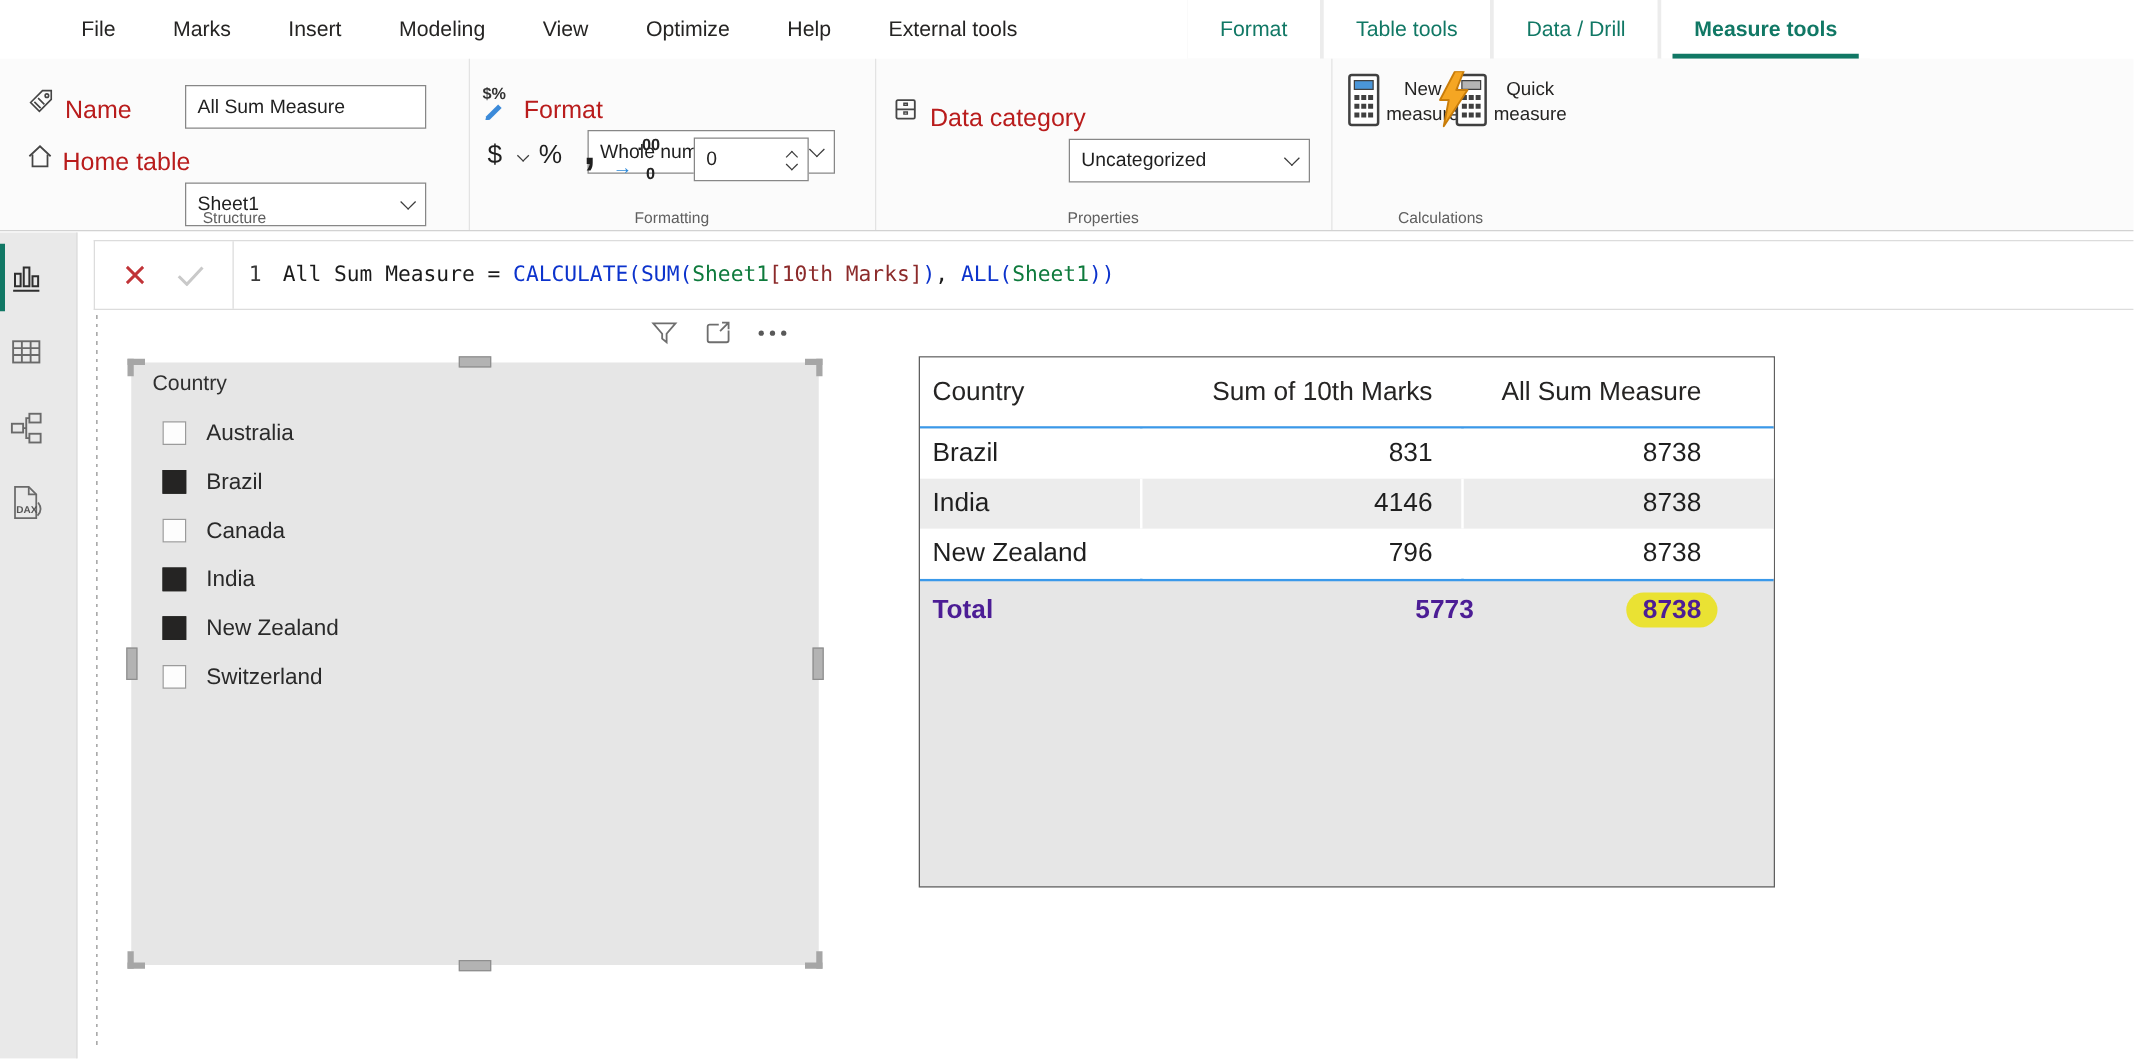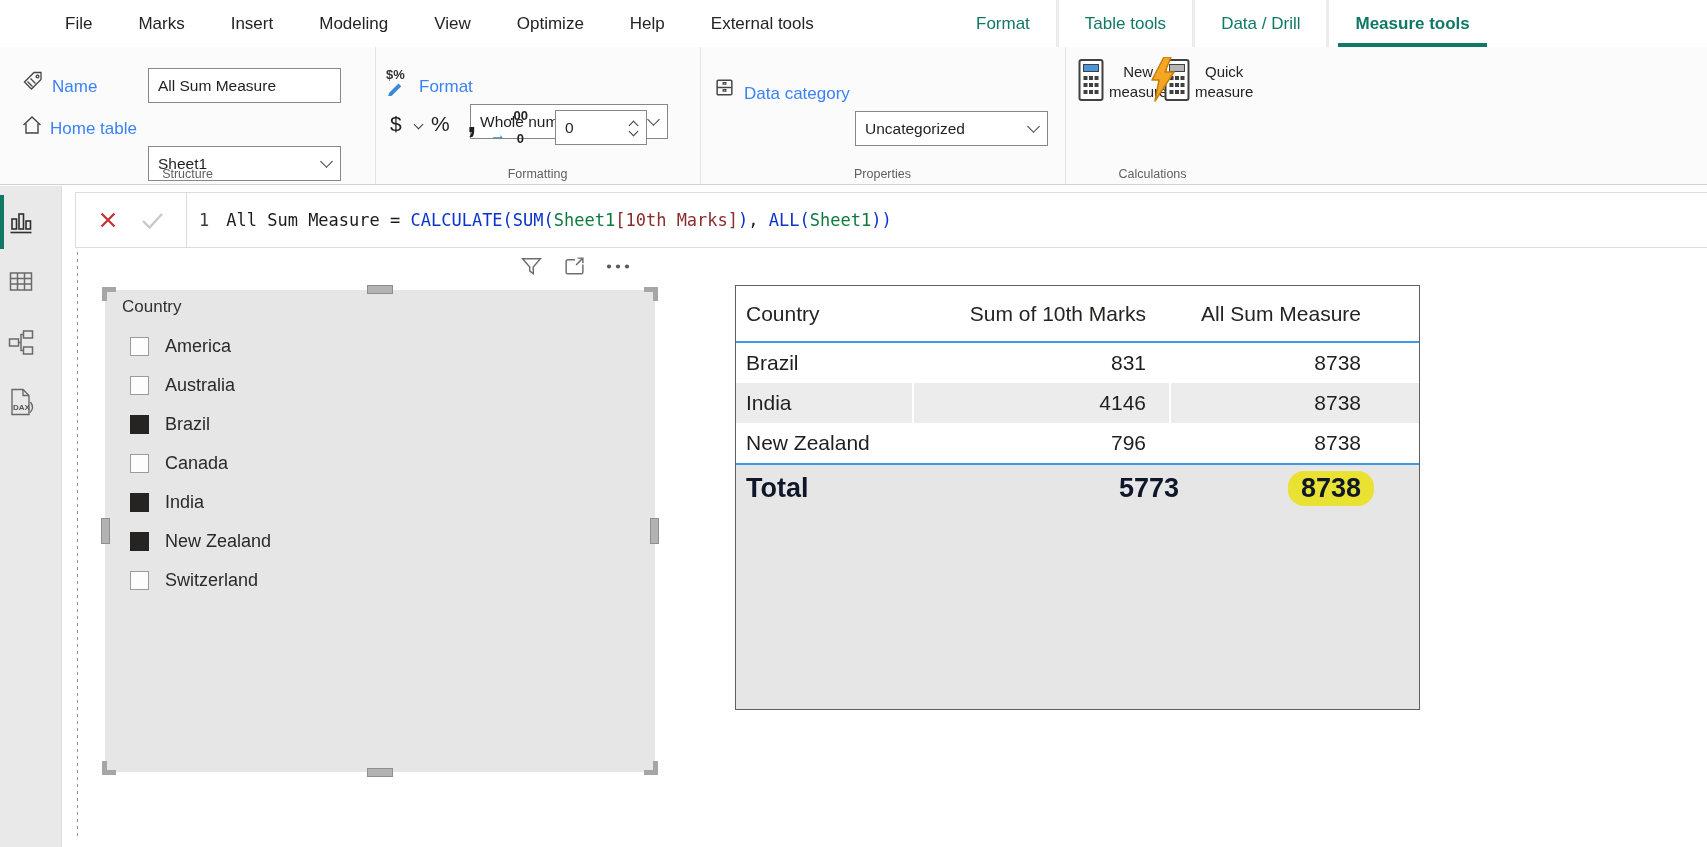--- a/index.html
+++ b/index.html
@@ -16,21 +16,21 @@
   .ctx-tab.active::after{content:'';position:absolute;left:9px;right:9px;bottom:0;height:4px;background:#117865;}
 
   
   .ribbon{position:absolute;top:47px;left:0;right:0;height:138px;background:#fbfbfb;border-bottom:1px solid #d2d2d2;box-sizing:border-box;}
   .rgroup{position:absolute;top:0;height:100%;border-right:1px solid #e3e3e3;}
   #g-structure{left:0;width:375px;}
   #g-formatting{left:375px;width:325px;}
   #g-properties{left:700px;width:365px;}
   #g-calculations{left:1065px;width:175px;border-right:none;}
   .group-label{position:absolute;bottom:3px;left:0;right:0;text-align:center;font-size:12.5px;color:#5f5f5f;}
-  .rlabel{position:absolute;font-size:17px;color:#3b82f6;white-space:nowrap;}
+  .rlabel{position:absolute;font-size:20px;color:#b91c1c;white-space:nowrap;}
   .abox{position:absolute;box-sizing:border-box;height:35px;background:#fff;border:1px solid #878787;
         display:flex;align-items:center;font-size:15.5px;color:#1f1f1f;padding:0 9px;}
   .dd{justify-content:space-between;margin-top:36px;}
   .chev{width:8px;height:8px;border-right:1.5px solid #3b3b3b;border-bottom:1.5px solid #3b3b3b;
         transform:rotate(45deg);margin-top:-4px;flex:0 0 auto;}
   .chev.sm{width:6px;height:6px;}
   .ic{position:absolute;}
 
   
   .sym{position:absolute;color:#1f1f1f;}
@@ -85,21 +85,21 @@
   .h-mb{left:50%;bottom:-5px;width:26px;height:9px;margin-left:-13px;}
   .h-ml{left:-4px;top:50%;width:9px;height:26px;margin-top:-13px;}
   .h-mr{right:-4px;top:50%;width:9px;height:26px;margin-top:-13px;}
 
   
   .tbl-visual{position:absolute;left:735px;top:285px;width:685px;height:425px;background:#e6e6e6;
               border:1px solid #5f5f5f;box-sizing:border-box;overflow:hidden;}
   .tv-header,.tv-row,.tv-total{display:grid;grid-template-columns:176px 255px 1fr;column-gap:2px;align-items:stretch;}
   .tv-header{height:55px;background:#fff;font-size:21px;color:#252423;}
   .tv-row{height:40px;background:#fff;font-size:21px;color:#1f1f1f;}
-  .tv-total{height:46px;font-size:27px;font-weight:bold;color:#0f172a;gap:35px;}
+  .tv-total{height:46px;font-size:21px;font-weight:bold;color:#4c1d95;gap:35px;}
   .tv-cell{display:flex;align-items:center;height:100%;}
   .tv-row .tv-cell{background:#fff;}
   .tv-row.banded .tv-cell{background:#ececec;}
   .tv-total .tv-cell{background:transparent;}
   .ca{padding-left:10px;justify-content:flex-start;}
   .cn{justify-content:flex-end;padding-right:23px;}
   .cm{justify-content:flex-end;padding-right:58px;}
   .blue-line{height:2px;background:#3a99ea;}
   .hl{background:#eae233;border-radius:16px;padding:2px 13px;margin-right:-13px;}
 
@@ -331,24 +331,20 @@
           <circle cx="21" cy="11" r="2.1"></circle>
       </svg>
     </span>
   </div>
 
   <div class="slicer">
     <div class="slicer-title">Country</div>
     <div class="slicer-list">
       <div class="slicer-item">
         <span class="cb"></span>
-        <span class="slicer-item-label">America</span>
-      </div>
-      <div class="slicer-item">
-        <span class="cb"></span>
         <span class="slicer-item-label">Australia</span>
       </div>
       <div class="slicer-item">
         <span class="cb checked"></span>
         <span class="slicer-item-label">Brazil</span>
       </div>
       <div class="slicer-item">
         <span class="cb"></span>
         <span class="slicer-item-label">Canada</span>
       </div>

